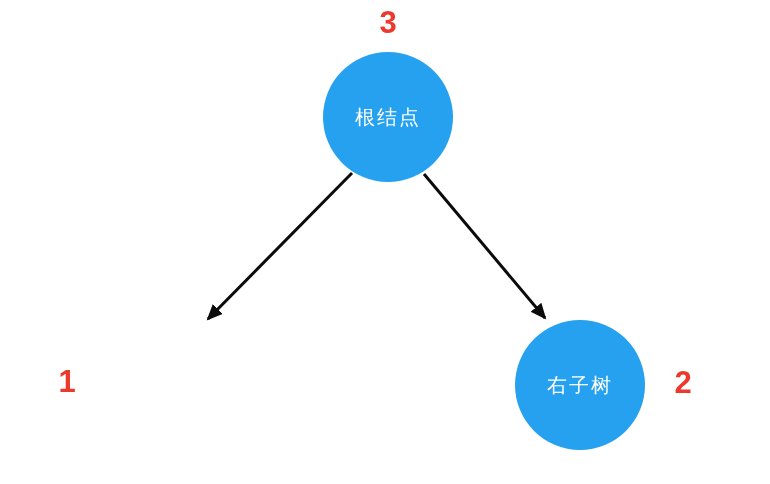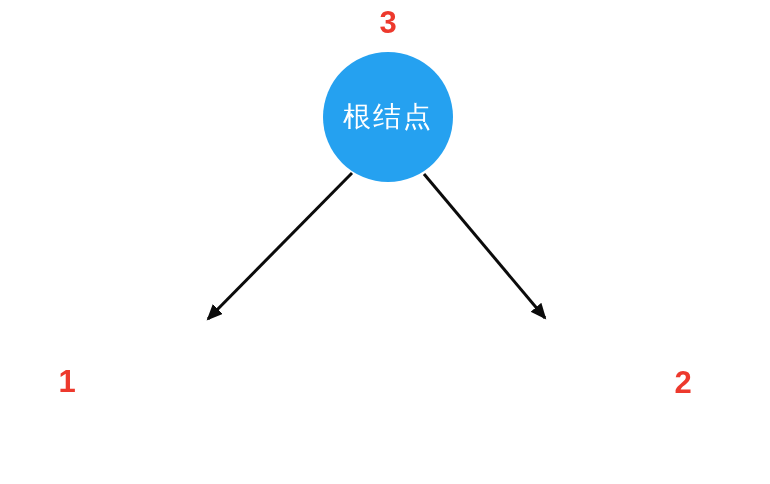--- a/index.html
+++ b/index.html
@@ -38,21 +38,21 @@
     width:130px;
     height:130px;
     border-radius:50%;
     background:var(--node-fill);
     display:flex;
     align-items:center;
     justify-content:center;
   }
   .node span{
     color:var(--node-text);
-    font-size:28px;
+    font-size:20px;
     letter-spacing:2px;
     white-space:nowrap;
   }
   .node-root{left:323px;top:52px;}
   .node-left{left:97px;top:320px;}
   .node-right{left:515px;top:320px;}
   .order-number{
     position:absolute;
     transform:translate(-50%,-50%);
     color:var(--number-color);
@@ -83,14 +83,17 @@
 
   <div class="node node-root">
     <span>根结点</span>
   </div>
 
   <div class="order-number num-left">1</div>
 
 
   <div class="order-number num-right">2</div>
 
+  <div class="node node-right">
+    <span>右子树</span>
+  </div>
 
 </div>
 
 </body></html>

